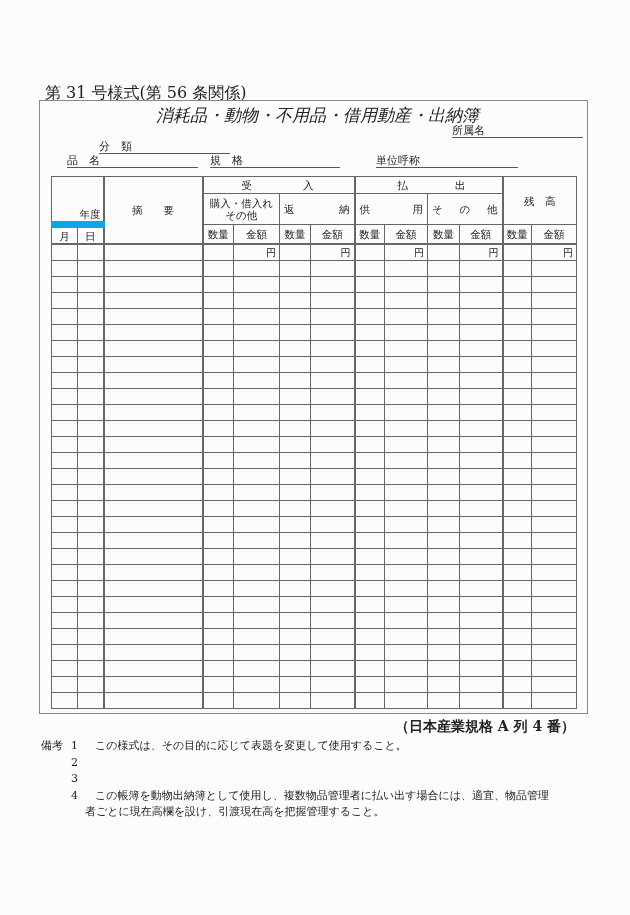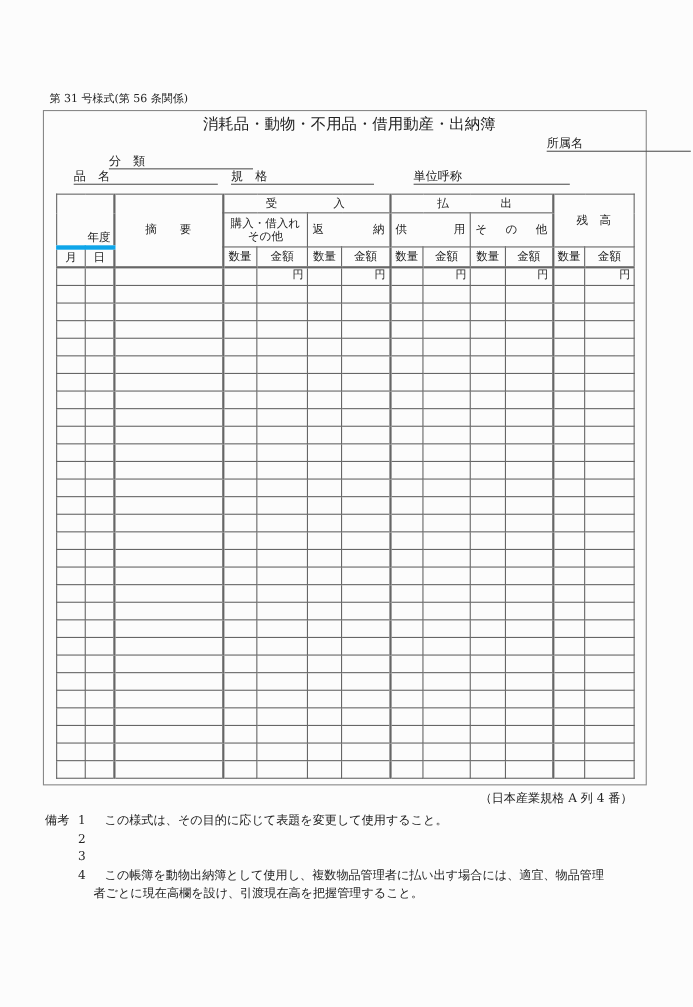--- a/index.html
+++ b/index.html
@@ -3,62 +3,62 @@
 <meta charset="utf-8">
 <style>
   html, body { margin: 0; padding: 0; }
   body {
     width: 630px; height: 915px; position: relative; overflow: hidden;
     background: #fcfcfc; color: #222;
     font-family: "DejaVu Serif", "Liberation Serif", serif;
     font-size: 11px;
   }
   .abs { position: absolute; white-space: nowrap; }
-  .form-no { left: 45px; top: 83px; font-size: 10px; }
+  .form-no { left: 45px; top: 83px; font-size: 16px; }
   .frame {
     position: absolute; left: 39px; top: 100px; width: 549px; height: 614px;
     border: 1px solid #888; box-sizing: border-box;
   }
-  .title { left: 0; width: 617px; top: 104px; text-align: center; font-size: 14px; padding-left: 18px; box-sizing: border-box; }
+  .title { left: 0; width: 617px; top: 104px; text-align: center; font-size: 17px; padding-left: 18px; box-sizing: border-box; font-style: italic; }
   .field { position: absolute; border-bottom: 1px solid #555; font-size: 11px; line-height: 13px; height: 13px; }
   .field span { letter-spacing: 0; }
   .ledger {
     position: absolute; left: 51px; top: 176px; width: 525px;
     border-collapse: collapse; table-layout: fixed;
     border: 1.5px solid #555;
   }
   .ledger td, .ledger th {
     border: 1px solid #666; padding: 0; font-weight: normal;
     font-size: 10.5px; line-height: 12px; text-align: center; overflow: hidden;
   }
   .ledger .thick-r { border-right: 2px solid #666; }
   .ledger .hdr-top { height: 17px; }
   .ledger .hdr-mid { height: 31px; }
   .ledger .hdr-unit { height: 15px; border-bottom: 2px solid #666; }
-  .ledger .nendo { vertical-align: bottom; text-align: right; padding-right: 2px; padding-bottom: 1px; border-bottom: 4px solid #0ea5e9; }
+  .ledger .nendo { vertical-align: bottom; text-align: right; padding-right: 2px; padding-bottom: 1px; border-bottom: 7px solid #0ea5e9; }
   .ledger tbody td { height: 15px; }
   .ledger .yen { text-align: right; padding-right: 3px; font-size: 10px; }
   .spread { display: flex; justify-content: space-between; padding: 0 4px; }
-  .note-src { right: 55px; top: 718px; font-size: 11px; }
+  .note-src { right: 55px; top: 718px; font-size: 14px; font-weight: bold; }
   .notes { position: absolute; left: 41px; top: 738px; font-size: 11px; line-height: 16.5px; }
   .note-row { display: flex; white-space: nowrap; }
   .note-lbl { width: 30px; }
   .note-num { width: 24px; text-align: left; }
   .note-cont { padding-left: 44px; }
 </style>
 </head>
 <body>
 
 <div class="abs form-no">第 31 号様式(第 56 条関係)</div>
 
 <div class="frame"></div>
 
 <div class="abs title">消耗品・動物・不用品・借用動産・出納簿</div>
 
-<div class="field" style="left:452px; top:124px; width:131px;margin-left:45px;">
+<div class="field" style="left:452px; top:124px; width:131px;">
   <span>所属名</span>
 </div>
 <div class="field" style="left:67px; top:140px; width:131px;margin-left:32px;">
   <span>分　類</span>
 </div>
 <div class="field" style="left:67px; top:154px; width:131px;">
   <span>品　名</span>
 </div>
 <div class="field" style="left:210px; top:154px; width:130px;">
   <span>規　格</span>

